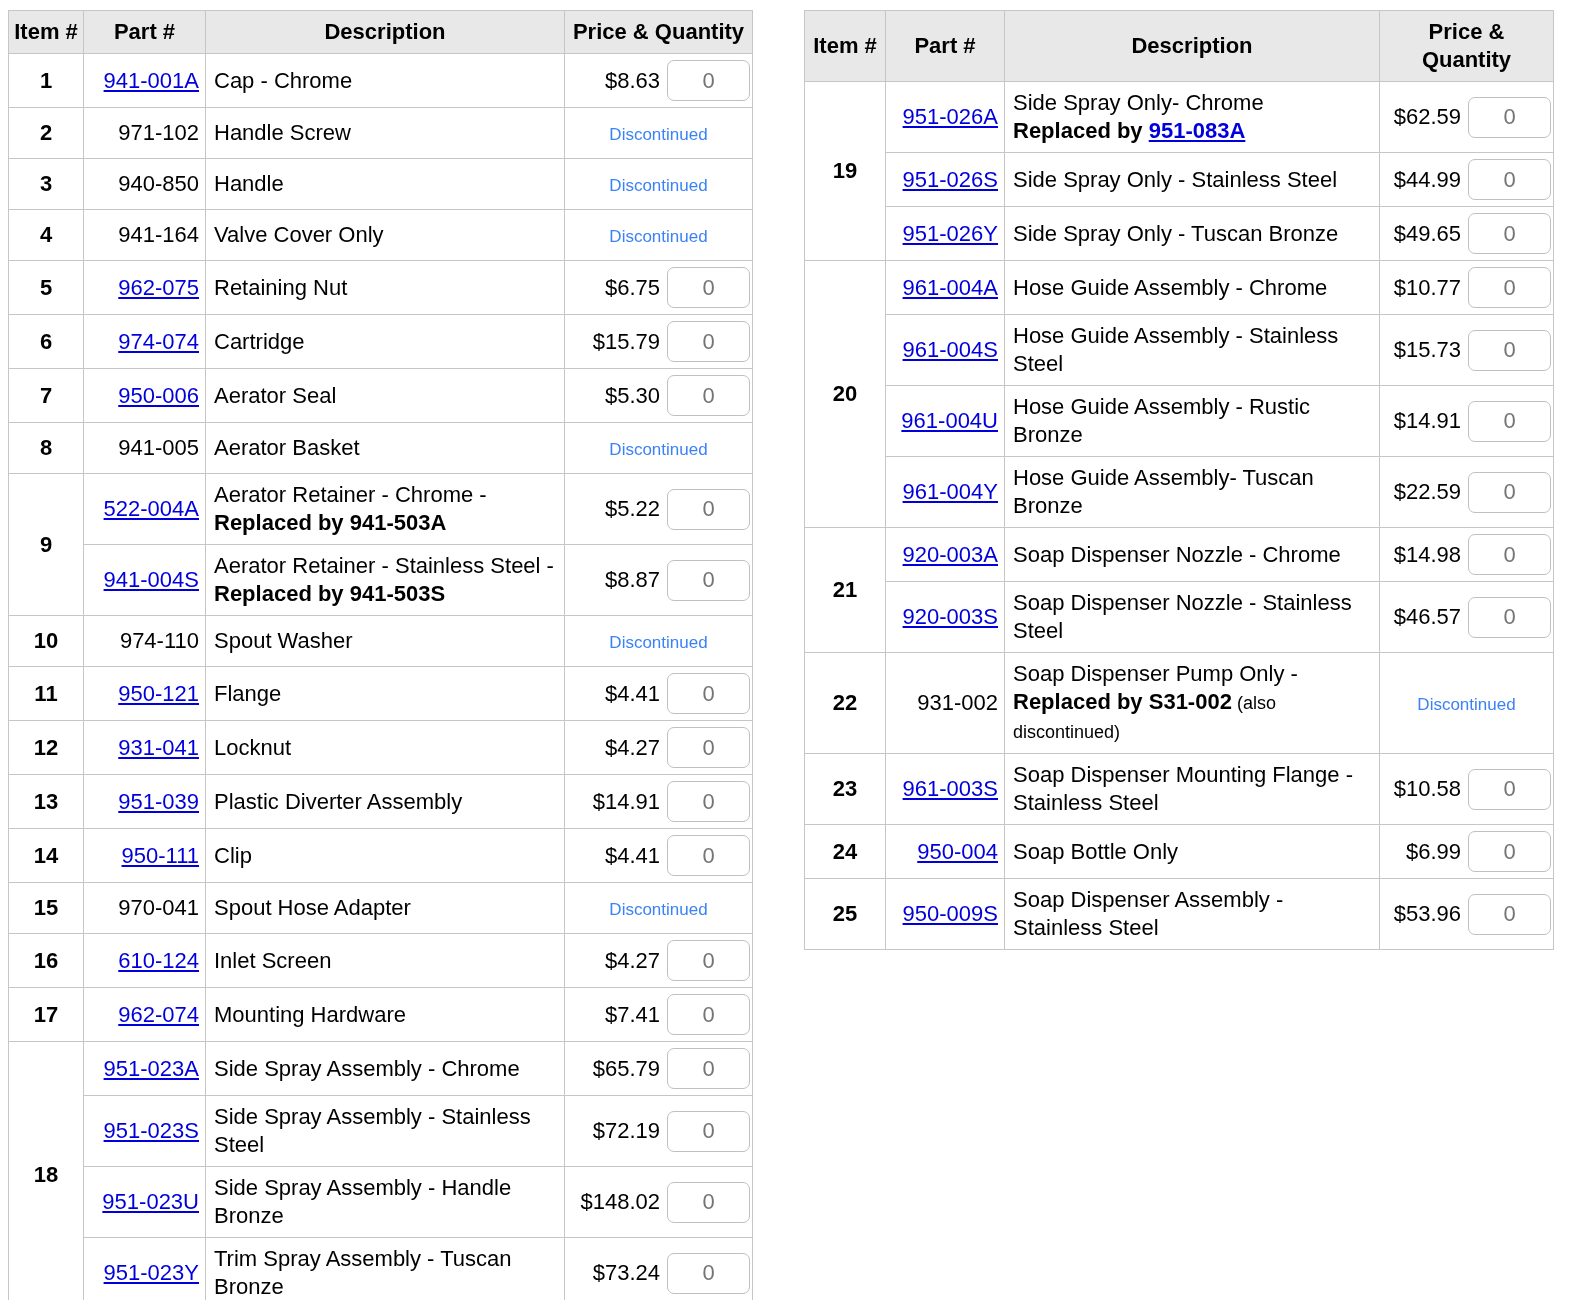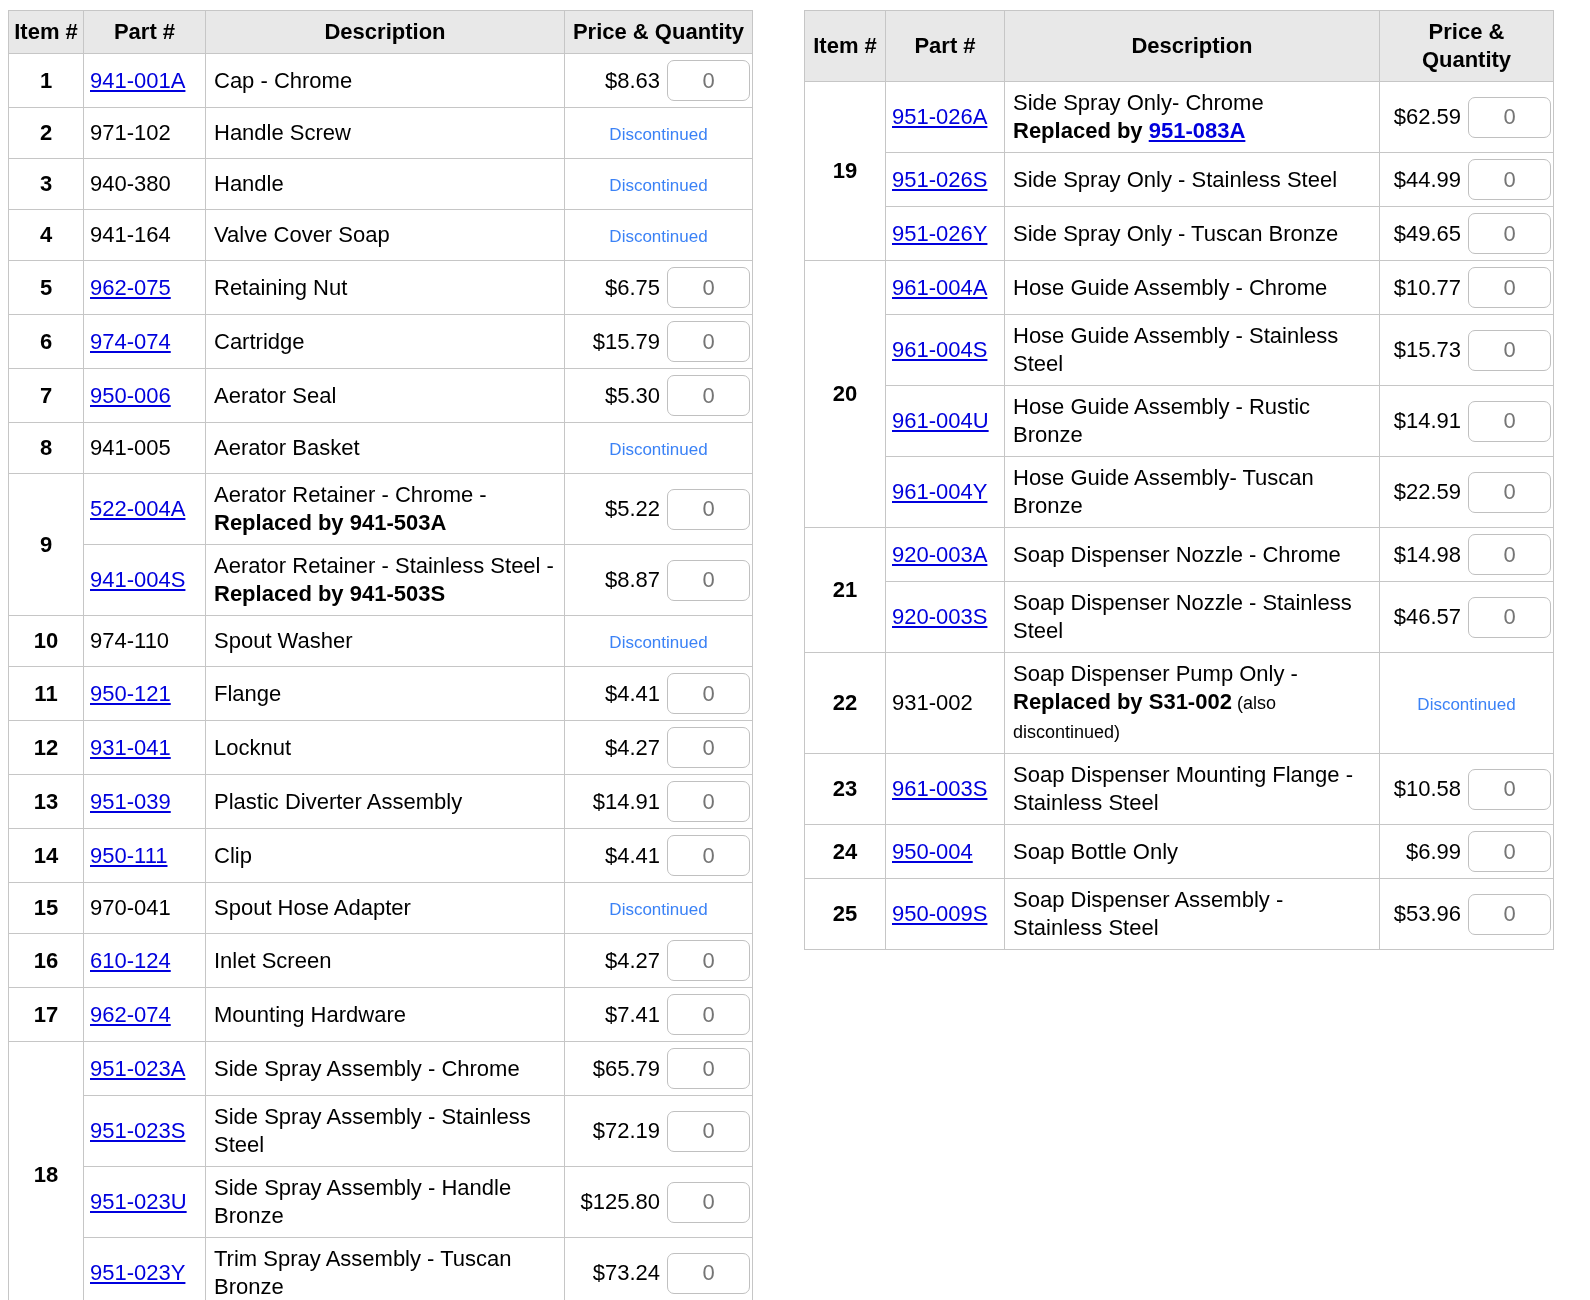--- a/index.html
+++ b/index.html
@@ -33,21 +33,21 @@
     text-align: center;
     padding: 7px 4px;
     line-height: 28px;
   }
   td.item-cell {
     text-align: center;
     font-weight: bold;
     padding: 7px 6px;
   }
   td.part-cell {
-    text-align: left;
+    text-align: right;
     padding: 7px 6px;
   }
   td.desc-cell {
     text-align: left;
     padding: 7px 8px;
     line-height: 28px;
   }
   td.price-cell {
     padding: 6px 2px 6px 6px;
     vertical-align: middle;
@@ -119,28 +119,28 @@
             </td>
           </tr>
           <tr>
             <td class="item-cell" rowspan="1">2</td>
             <td class="part-cell"><span>971-102</span></td>
             <td class="desc-cell"><span>Handle Screw</span></td>
             <td class="price-cell disc-cell"><span class="disc">Discontinued</span></td>
           </tr>
           <tr>
             <td class="item-cell" rowspan="1">3</td>
-            <td class="part-cell"><span>940-380</span></td>
+            <td class="part-cell"><span>940-850</span></td>
             <td class="desc-cell"><span>Handle</span></td>
             <td class="price-cell disc-cell"><span class="disc">Discontinued</span></td>
           </tr>
           <tr>
             <td class="item-cell" rowspan="1">4</td>
             <td class="part-cell"><span>941-164</span></td>
-            <td class="desc-cell"><span>Valve Cover Soap</span></td>
+            <td class="desc-cell"><span>Valve Cover Only</span></td>
             <td class="price-cell disc-cell"><span class="disc">Discontinued</span></td>
           </tr>
           <tr>
             <td class="item-cell" rowspan="1">5</td>
             <td class="part-cell"><a class="part-link" href="#">962-075</a></td>
             <td class="desc-cell"><span>Retaining Nut</span></td>
             <td class="price-cell">
               <div class="price-flex">
                 <span class="price">$6.75</span>
                 <input class="qty" type="text" value="0" style="">
@@ -293,21 +293,21 @@
                 <span class="price">$72.19</span>
                 <input class="qty" type="text" value="0" style="">
               </div>
             </td>
           </tr>
           <tr>
             <td class="part-cell"><a class="part-link" href="#">951-023U</a></td>
             <td class="desc-cell"><span>Side Spray Assembly - Handle Bronze</span></td>
             <td class="price-cell">
               <div class="price-flex">
-                <span class="price">$125.80</span>
+                <span class="price">$148.02</span>
                 <input class="qty" type="text" value="0" style="">
               </div>
             </td>
           </tr>
           <tr>
             <td class="part-cell"><a class="part-link" href="#">951-023Y</a></td>
             <td class="desc-cell"><span>Trim Spray Assembly - Tuscan Bronze</span></td>
             <td class="price-cell">
               <div class="price-flex">
                 <span class="price">$73.24</span>

